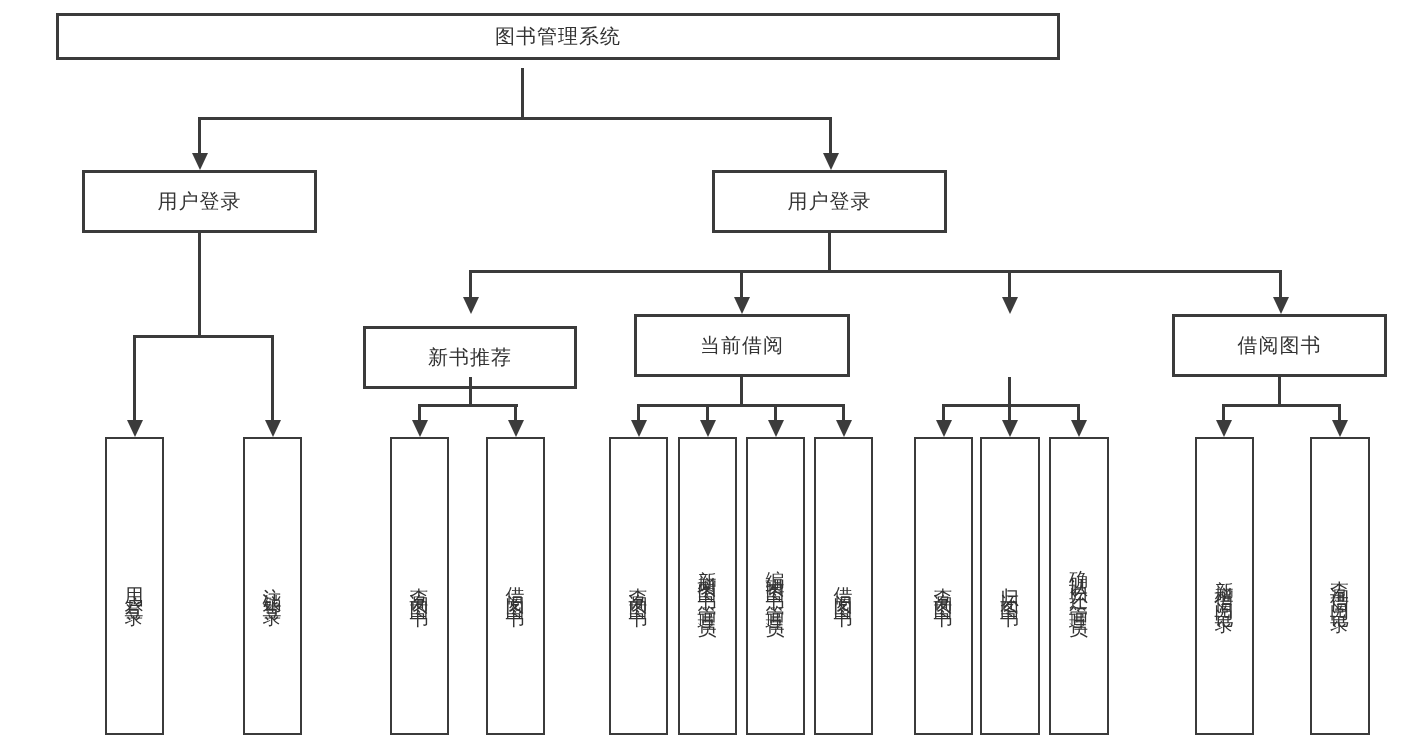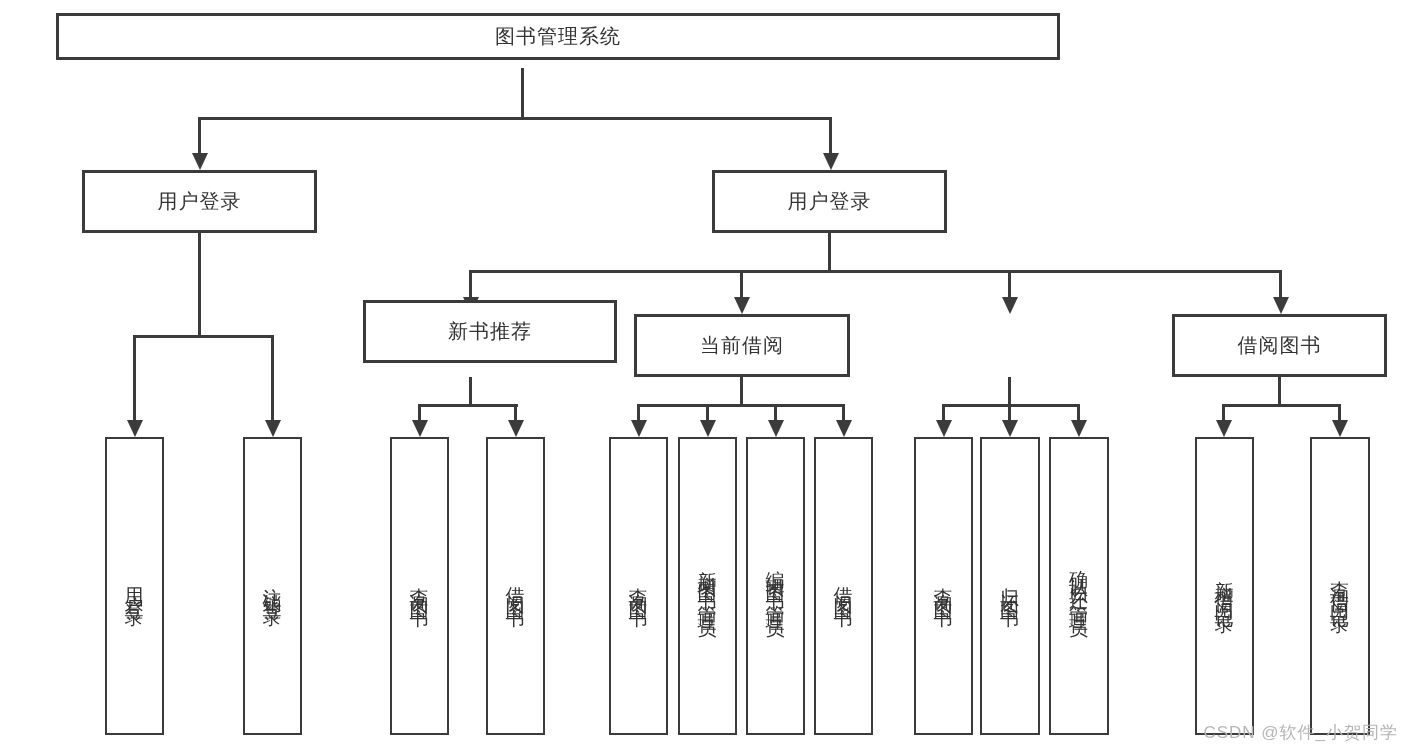--- a/index.html
+++ b/index.html
@@ -88,21 +88,21 @@
   <div class="ln" style="left:469px; top:270px; width:813px; height:3px;"></div>
   <div class="ln" style="left:469px; top:270px; width:3px; height:30px;"></div>
   <div class="ar" style="left:463px; top:297px;"></div>
   <div class="ln" style="left:740px; top:270px; width:3px; height:30px;"></div>
   <div class="ar" style="left:734px; top:297px;"></div>
   <div class="ln" style="left:1008px; top:270px; width:3px; height:30px;"></div>
   <div class="ar" style="left:1002px; top:297px;"></div>
   <div class="ln" style="left:1279px; top:270px; width:3px; height:30px;"></div>
   <div class="ar" style="left:1273px; top:297px;"></div>
 
-  <div class="box" style="left:363px; top:300px; width:254px; height:63px;">
+  <div class="box" style="left:363px; top:326px; width:214px; height:63px;">
     <span class="hlabel">新书推荐</span>
   </div>
   <div class="box" style="left:634px; top:314px; width:216px; height:63px;">
     <span class="hlabel">当前借阅</span>
   </div>
   <div class="box" style="left:1172px; top:314px; width:215px; height:63px;">
     <span class="hlabel">借阅图书</span>
   </div>
 
   <div class="ln" style="left:469px; top:377px; width:3px; height:29px;"></div>
@@ -176,15 +176,14 @@
     <span class="vtext">确认归还（管理员）</span>
   </div>
 
   <div class="box leaf" style="left:1195px; top:437px; width:59px; height:298px;">
     <span class="vtext">新增借阅记录</span>
   </div>
   <div class="box leaf" style="left:1310px; top:437px; width:60px; height:298px;">
     <span class="vtext">查询借阅记录</span>
   </div>
 
-  <div class="watermark">CSDN @软件_小贺同学</div>
 
 </div>
 
 </body></html>

